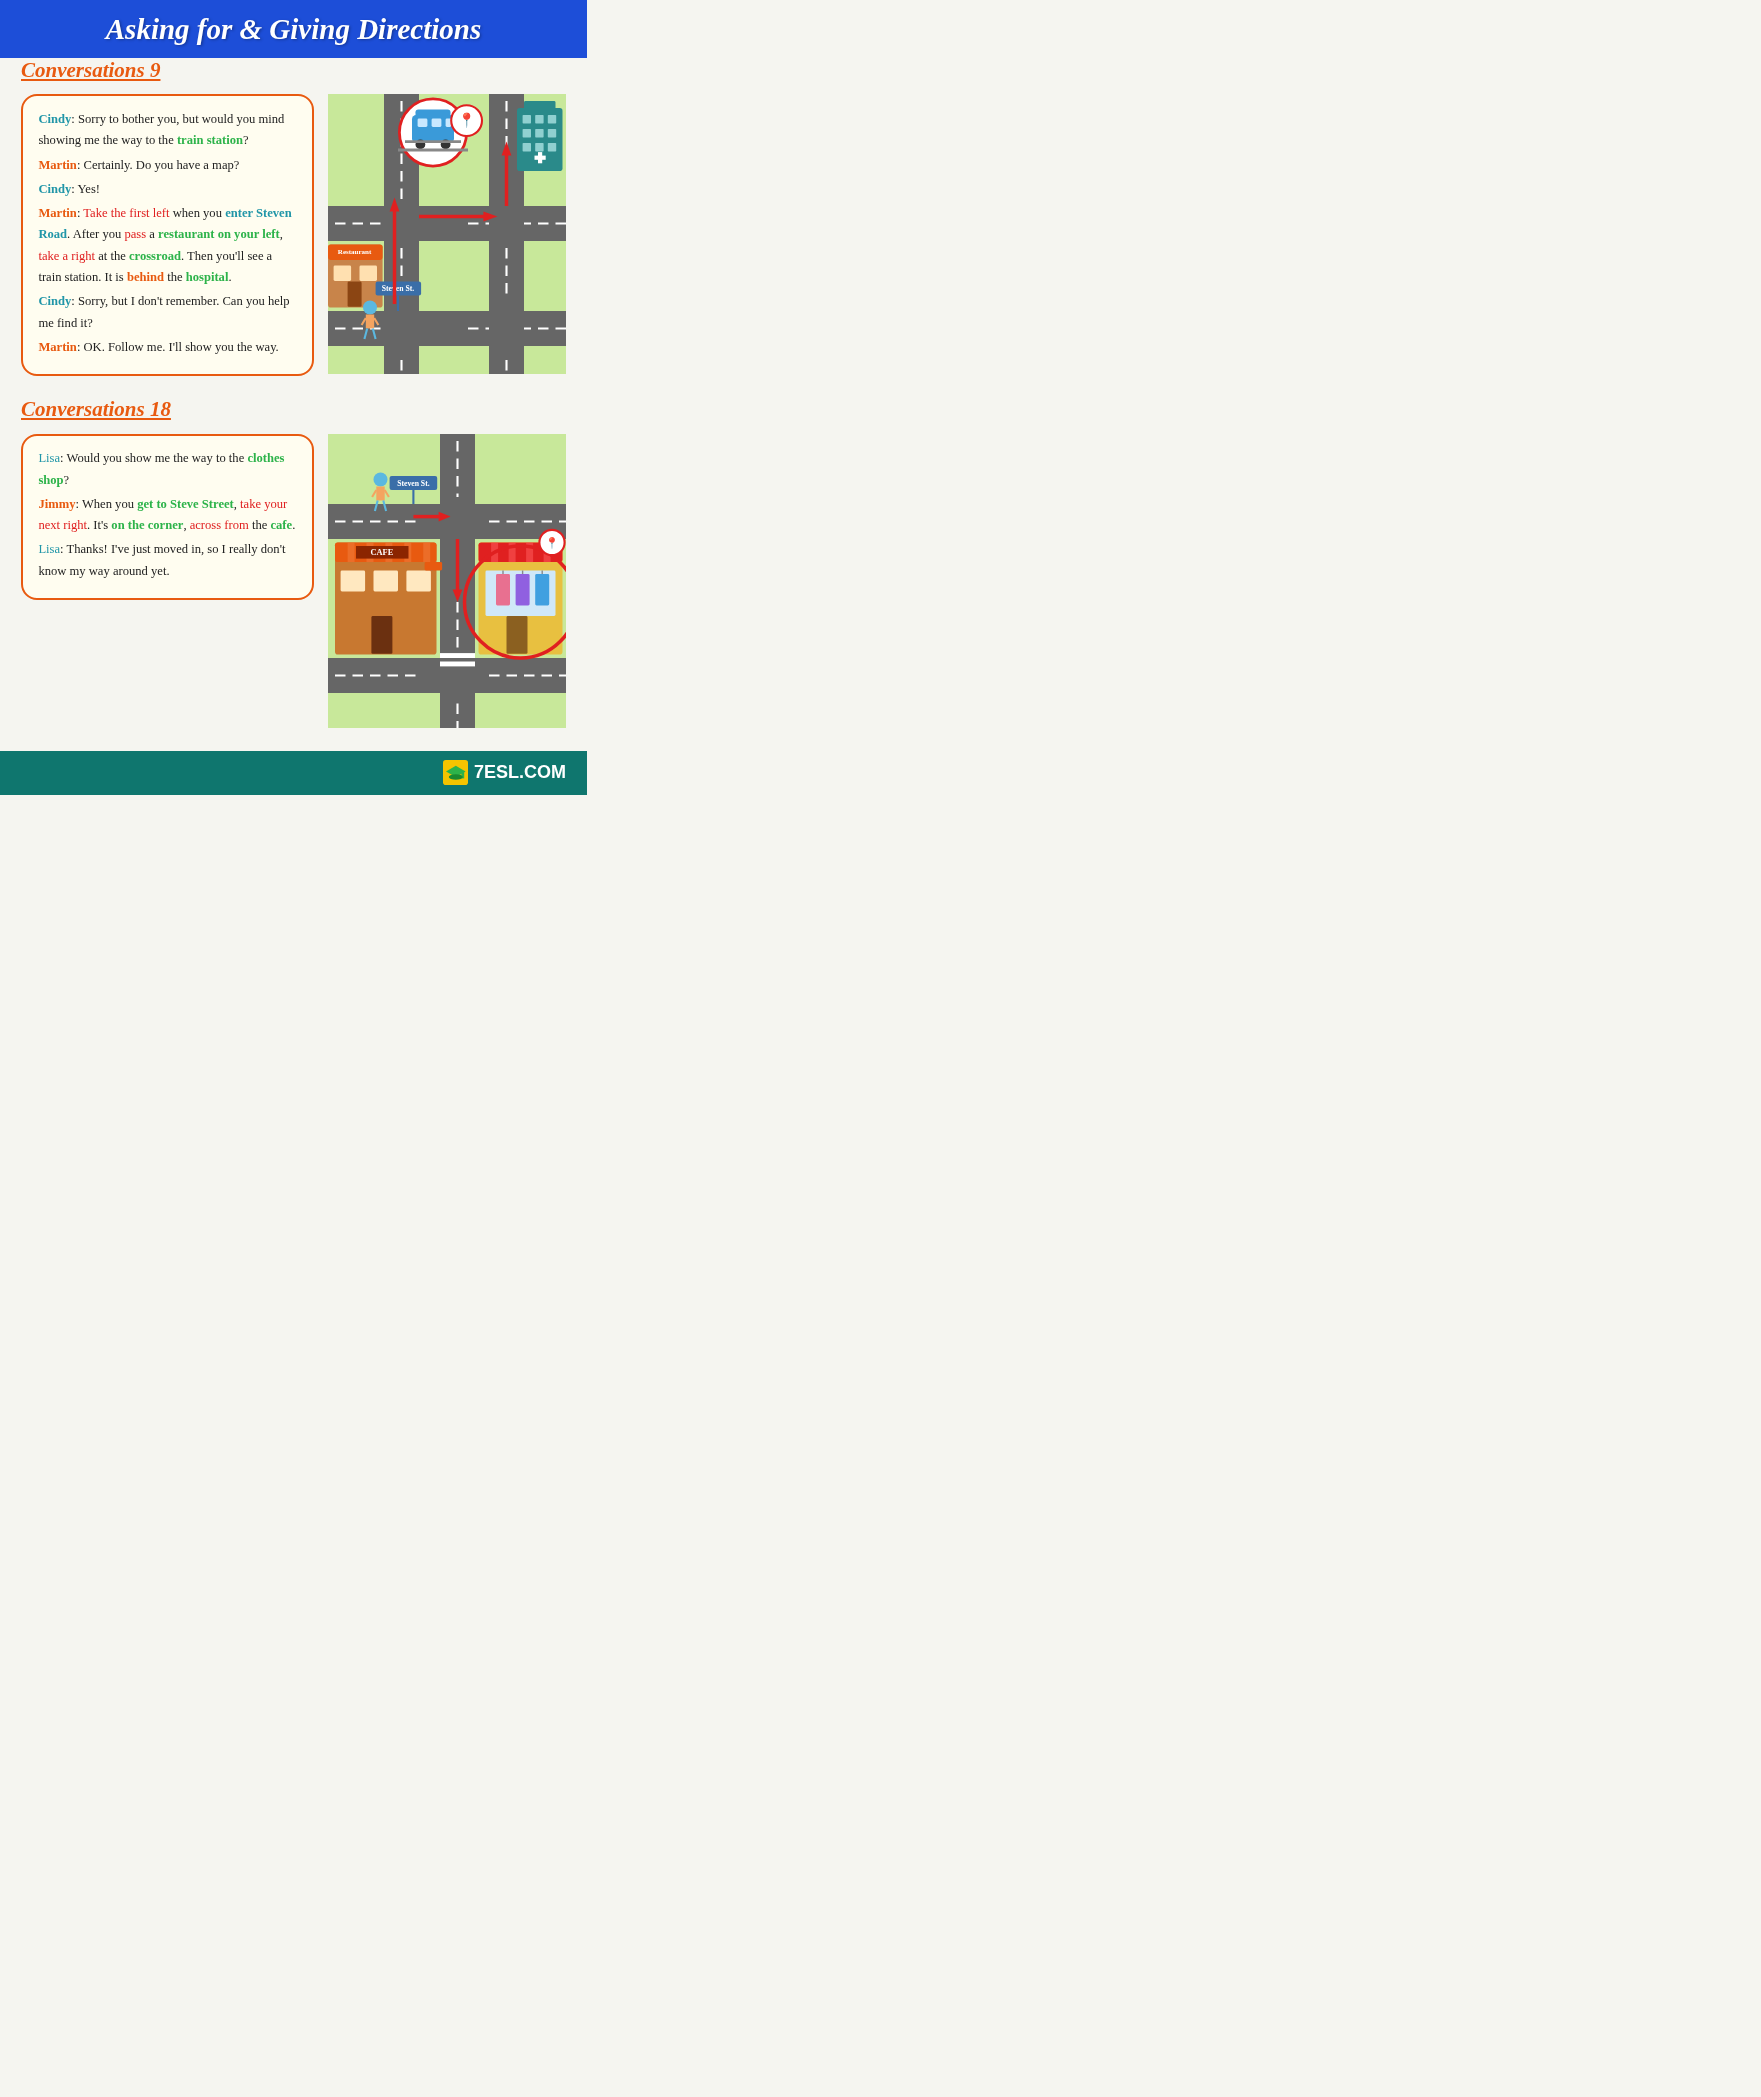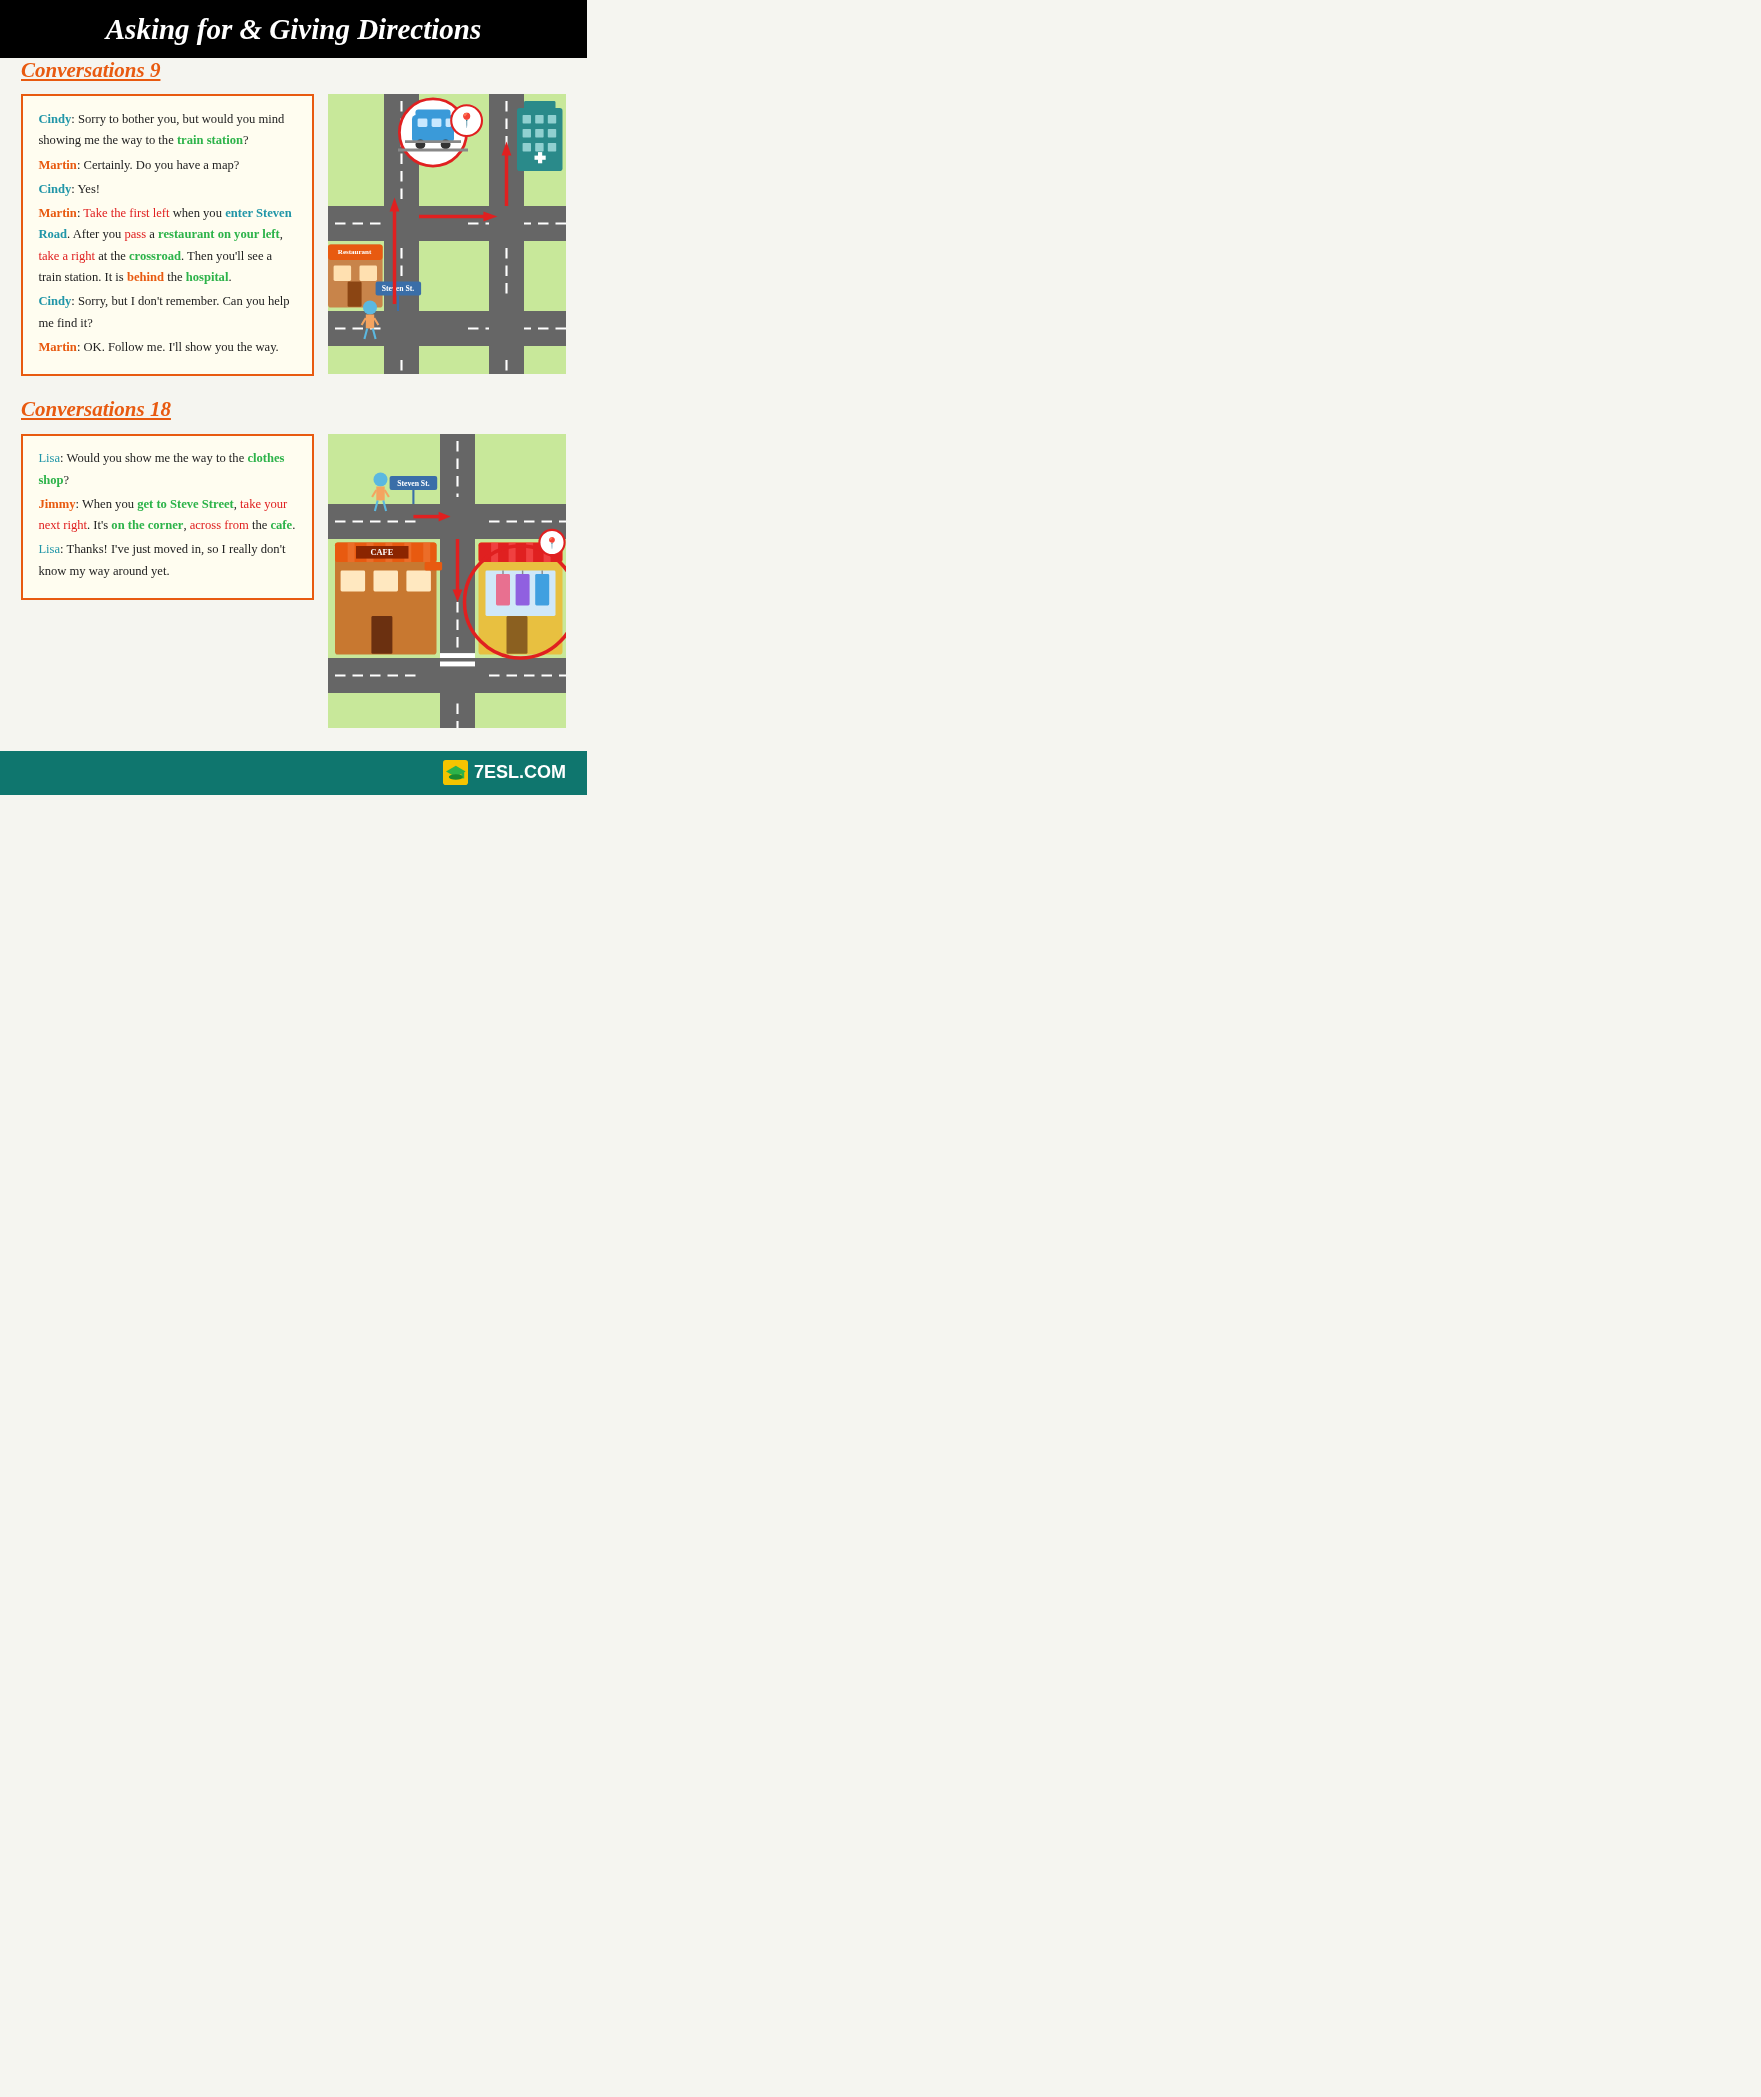--- a/index.html
+++ b/index.html
@@ -5,21 +5,21 @@
     * { margin: 0; padding: 0; box-sizing: border-box; }
 
     body {
       width: 587px;
       background: #f5f5f0;
       font-family: 'Georgia', serif;
     }
 
     
     .header {
-      background: #000000;
+      background: #1d4ed8;
       padding: 12.6px 21px;
       text-align: center;
     }
     .header h1 {
       font-size: 29px;
       color: white;
       font-family: 'Georgia', serif;
       font-style: italic;
       font-weight: bold;
       text-shadow: 1.4px 1.4px 2.8px rgba(0,0,0,0.3);
@@ -37,21 +37,21 @@
       color: #e85a10;
       text-decoration: underline;
       margin-bottom: 11.2px;
       font-family: 'Georgia', serif;
       font-style: italic;
     }
 
     
     .conversation-box {
       border: 2.1px solid #e85a10;
-      border-radius: 0;
+      border-radius: 16px;
       background: #fffdf0;
       padding: 12.6px 15.4px;
       font-size: 12.6px;
       line-height: 1.7;
       color: #222;
     }
 
     .conversation-box p {
       margin-bottom: 2.8px;
     }

